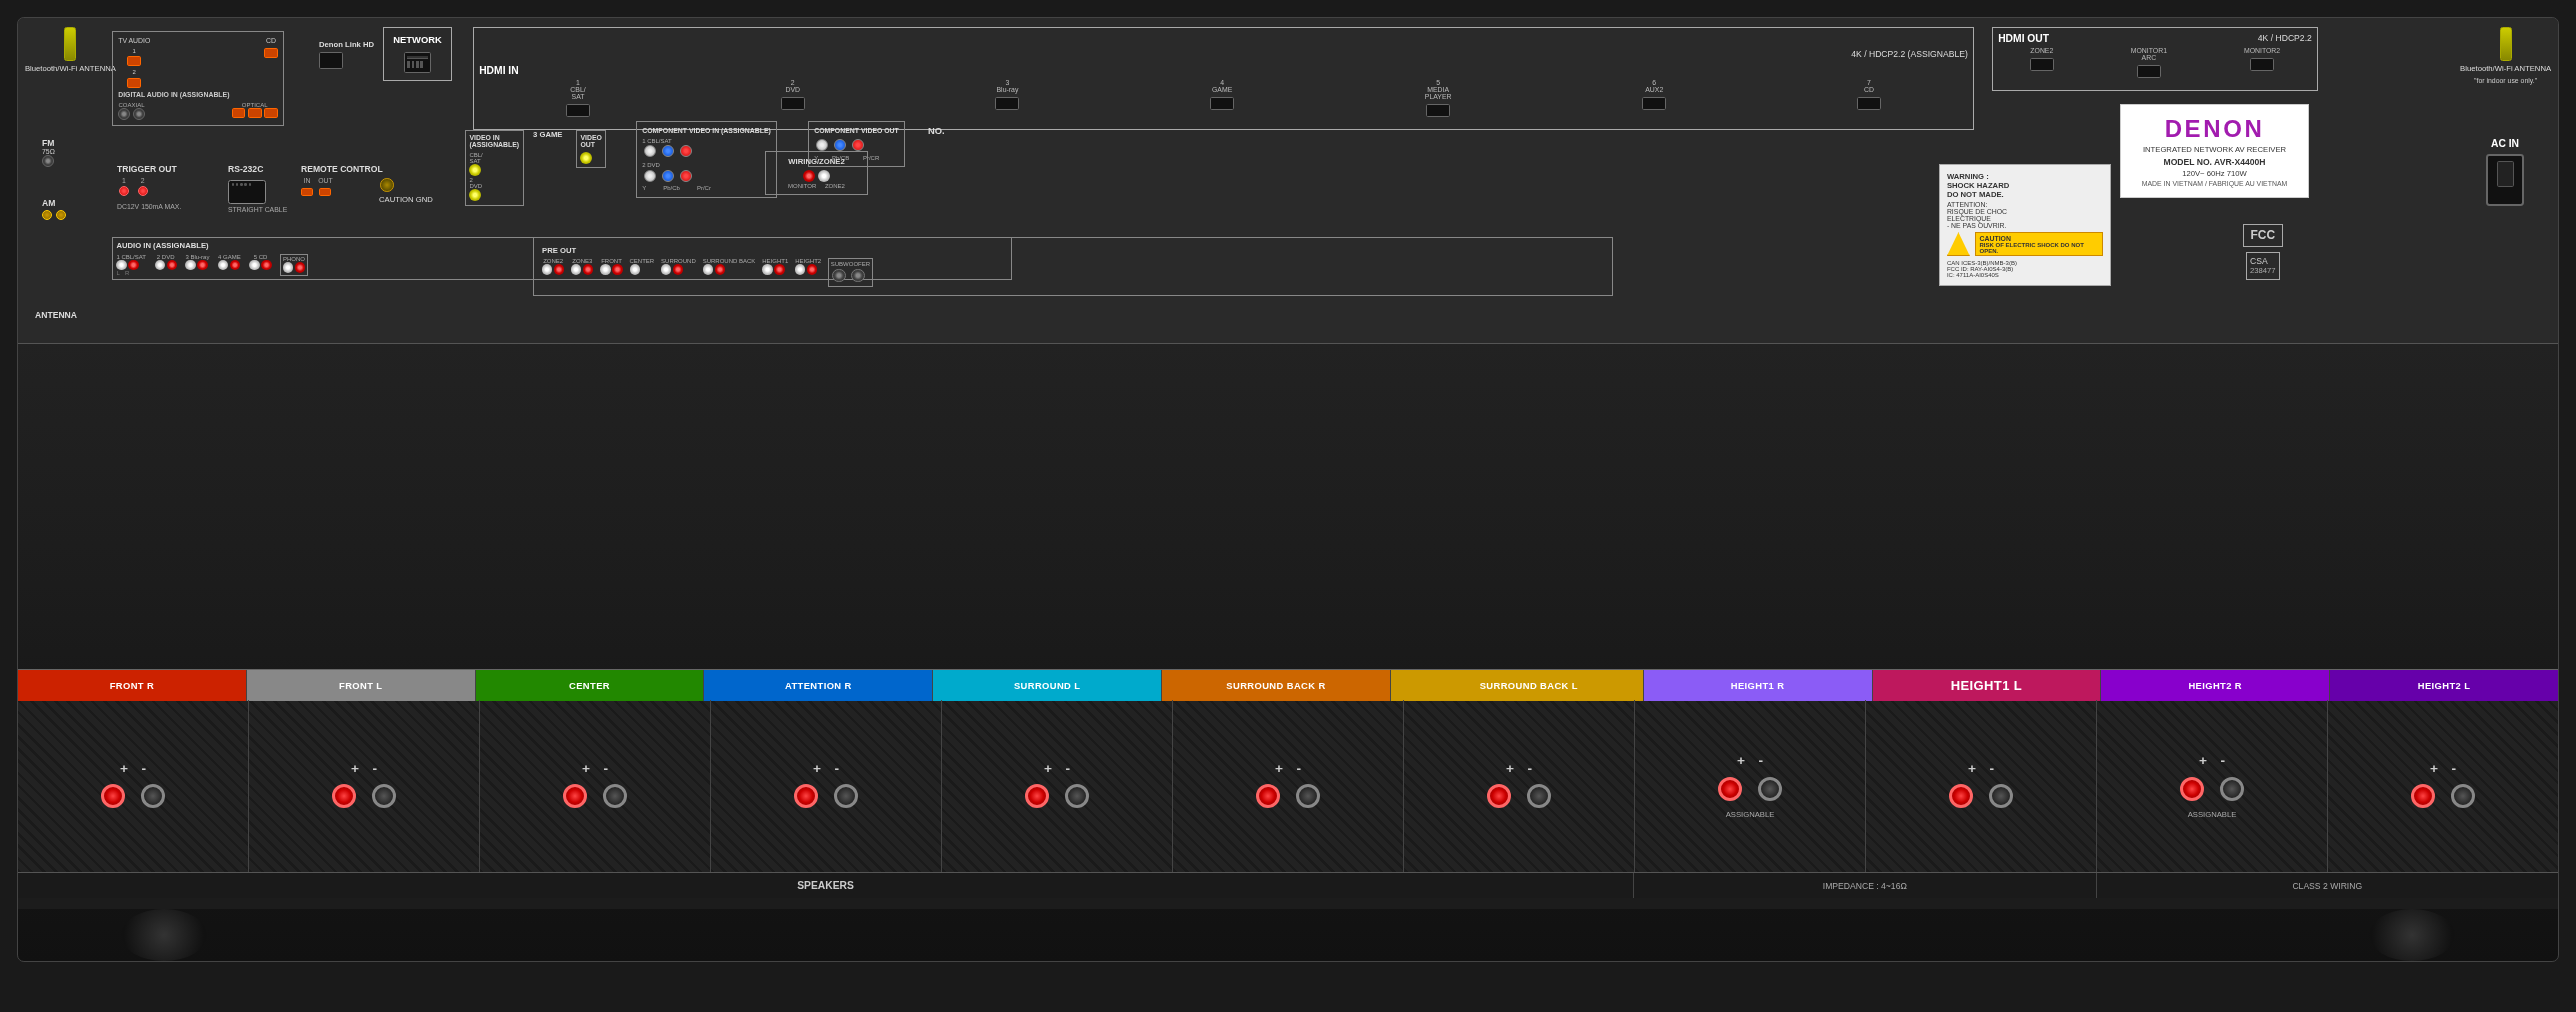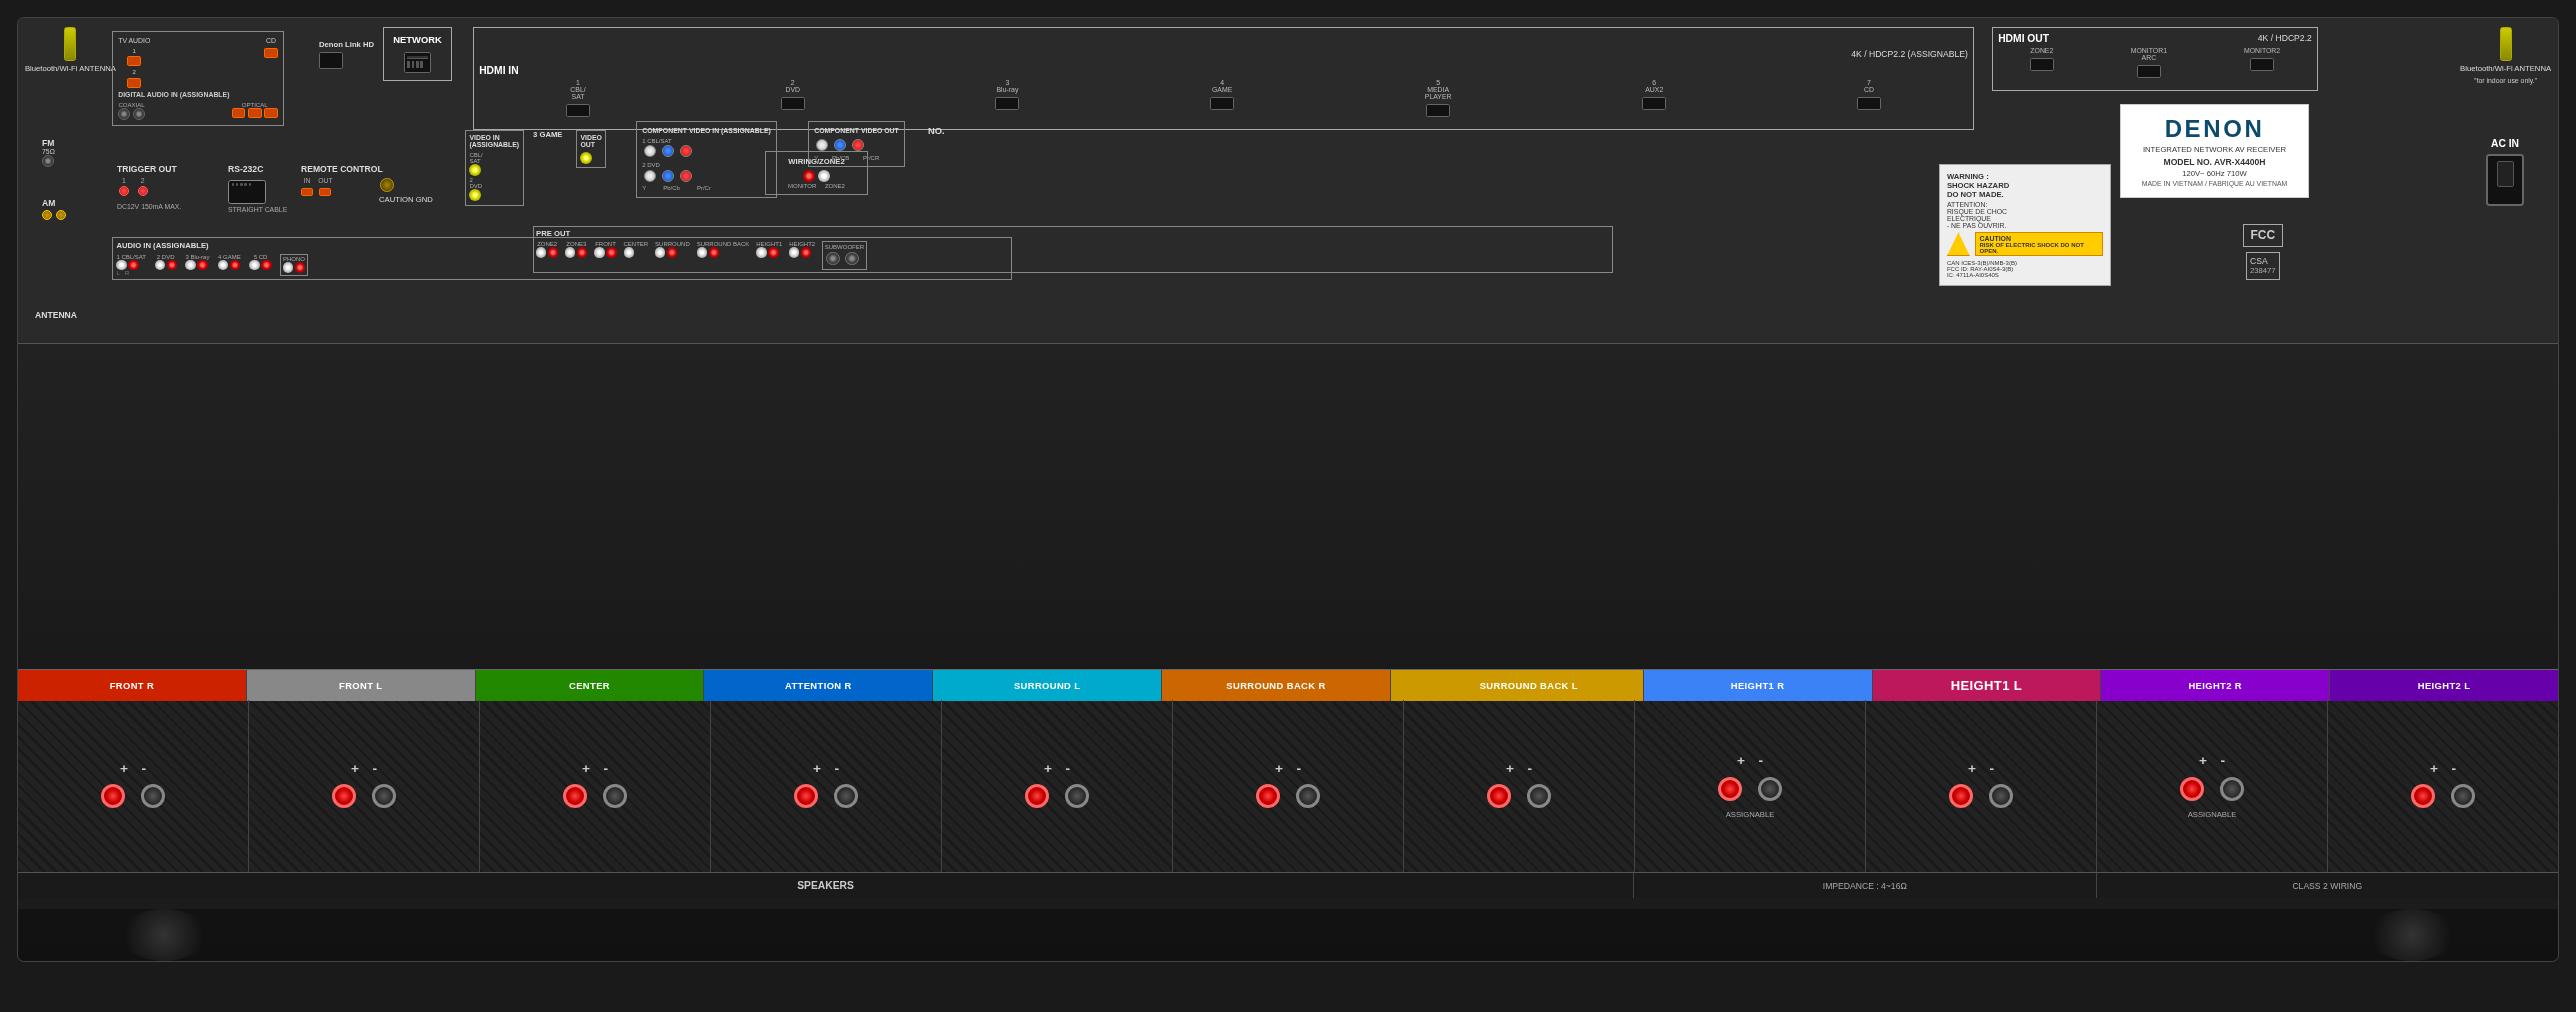--- a/index.html
+++ b/index.html
@@ -477,21 +477,21 @@
       </div>
       <div style="display:flex;gap:8.6px;color:#aaa;font-size:6px;margin-top:1.7px;justify-content:center;">
         <span>MONITOR</span>
         <span>ZONE2</span>
       </div>
     </div>
 
     <div style="position:absolute; left:910px; top:107px; color:#ddd; font-size:9.4px; font-weight:bold;">NO.</div>
 
     <div style="position:absolute; right:249px; top:86px; background:#fff; border:1.7px solid #ccc; padding:10.3px 13.7px; text-align:center; width:189px;">
-      <div style="font-size:24px;font-weight:bold;color:#0c4a6e;letter-spacing:2.6px;">DENON</div>
+      <div style="font-size:24px;font-weight:bold;color:#a21caf;letter-spacing:2.6px;">DENON</div>
       <div style="font-size:7.7px;color:#333;margin-top:1.7px;">INTEGRATED NETWORK AV RECEIVER</div>
       <div style="font-size:8.6px;color:#333;margin-top:3.4px;font-weight:bold;">
         <span>MODEL NO.</span>
         <span>AVR-X4400H</span>
       </div>
       <div style="font-size:7.7px;color:#333;margin-top:1.7px;">120V~ 60Hz 710W</div>
       <div style="font-size:6.9px;color:#555;margin-top:1.7px;">MADE IN VIETNAM / FABRIQUE AU VIETNAM</div>
     </div>
 
     <div style="position:absolute; right:447px; top:146px; background:#eee; border:0.9px solid #aaa; padding:6.9px; width:172px;">
@@ -582,21 +582,21 @@
         <div style="text-align:center;border:0.9px solid #888;padding:1.7px;">
           <div style="color:#aaa;font-size:6px;">PHONO</div>
           <div style="display:flex;gap:1.7px;">
             <div class="rca-white" style="width:10.3px;height:10.3px;border-radius:50%;"></div>
             <div class="rca-red" style="width:10.3px;height:10.3px;border-radius:50%;"></div>
           </div>
         </div>
       </div>
     </div>
 
-    <div style="position:absolute; left:515px; top:208px; right:945px; border:0.9px solid #888; padding:2px;">
+    <div style="position:absolute; left:515px; top:219px; right:945px; border:0.9px solid #888; padding:8px;">
       <div style="color:#ddd;font-size:7.7px;font-weight:bold;">PRE OUT</div>
       <div style="display:flex; gap:6.9px; margin-top:3.4px; flex-wrap:wrap;">
 
         <div style="text-align:center;">
           <div style="color:#aaa;font-size:6px;">ZONE2</div>
           <div style="display:flex;gap:1.7px;">
             <div class="rca-white" style="width:10.3px;height:10.3px;border-radius:50%;"></div>
             <div class="rca-red" style="width:10.3px;height:10.3px;border-radius:50%;"></div>
           </div>
         </div>
@@ -671,21 +671,21 @@
   <div style="position:absolute; bottom:52px; left:0; right:0; height:240px; background:#1c1c1c;">
 
     <div style="display:flex; height:31px; border-bottom:0.9px solid #555; border-top:1.7px solid #666;">
       <div class="ch-label" style="background:#cc2200;flex:1;border-right:0.9px solid #444;font-size:9.4px;">FRONT R</div>
       <div class="ch-label" style="background:#888;flex:1;border-right:0.9px solid #444;font-size:9.4px;">FRONT L</div>
       <div class="ch-label" style="background:#228800;flex:1;border-right:0.9px solid #444;font-size:9.4px;">CENTER</div>
       <div class="ch-label" style="background:#0066cc;flex:1;border-right:0.9px solid #444;font-size:9.4px;">ATTENTION R</div>
       <div class="ch-label" style="background:#00aacc;flex:1;border-right:0.9px solid #444;font-size:9.4px;">SURROUND L</div>
       <div class="ch-label" style="background:#cc6600;flex:1;border-right:0.9px solid #444;font-size:9.4px;">SURROUND BACK R</div>
       <div class="ch-label" style="background:#cc9900;flex:1;border-right:0.9px solid #444;font-size:9.4px;padding-left:24px;">SURROUND BACK L</div>
-      <div class="ch-label" style="background:#3b82f6;flex:1;border-right:0.9px solid #444;font-size:9.4px;">HEIGHT1 R</div>
+      <div class="ch-label" style="background:#8b5cf6;flex:1;border-right:0.9px solid #444;font-size:9.4px;">HEIGHT1 R</div>
       <div class="ch-label" style="background:#be185d;flex:1;border-right:0.9px solid #444;font-size:13px;">HEIGHT1 L</div>
       <div class="ch-label" style="background:#8800cc;flex:1;border-right:0.9px solid #444;font-size:9.4px;">HEIGHT2 R</div>
       <div class="ch-label" style="background:#6600aa;flex:1;font-size:9.4px;">HEIGHT2 L</div>
     </div>
 
     <div style="display:flex; height:172px; background:repeating-linear-gradient(45deg,#1a1a1a,#1a1a1a 2.6px,#222 2.6px,#222 8.6px);">
 
       <div style="flex:1;display:flex;flex-direction:column;align-items:center;justify-content:center;border-right:0.9px solid #444;gap:5.2px;">
         <div style="display:flex;gap:13.7px;color:#ccc;font-size:13.7px;font-weight:bold;">
           <span>+</span>

